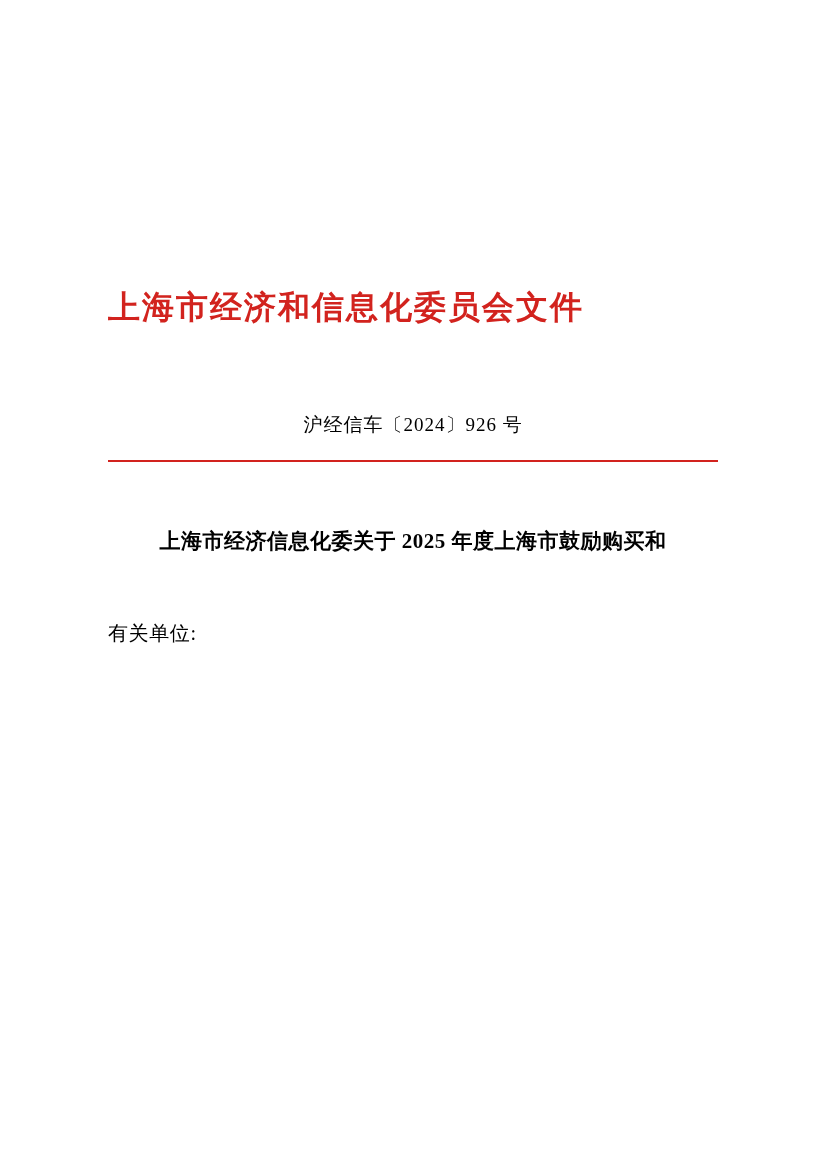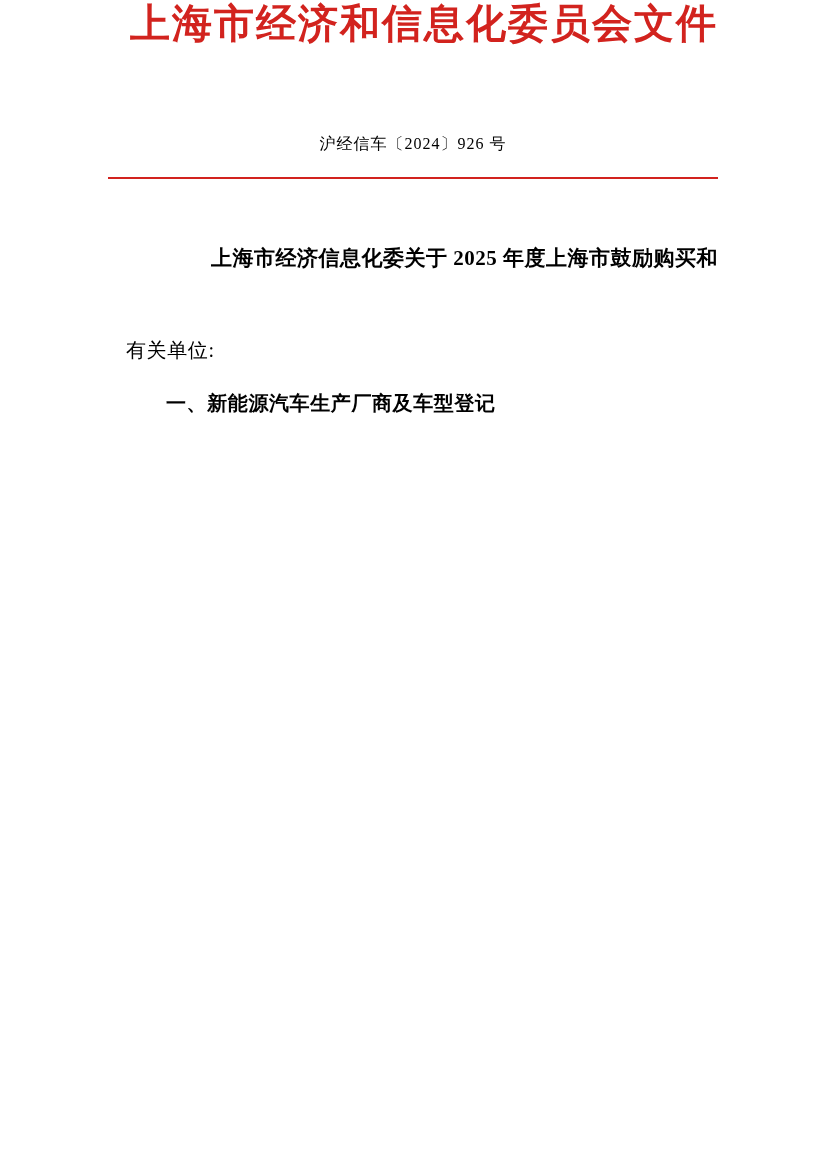--- a/index.html
+++ b/index.html
@@ -16,59 +16,60 @@
     overflow: hidden;
   }
   .page {
     position: relative;
     width: 826px;
     height: 1169px;
     box-sizing: border-box;
     padding: 0 108px;
   }
   .doc-title {
-    text-align: right;
+    margin-top: 288px;
+    text-align: left;
     color: #d2231e;
     font-family: "Liberation Serif", "DejaVu Serif", serif;
     font-weight: bold;
-    font-size: 40px;
+    font-size: 32px;
     letter-spacing: 2px;
     line-height: 1.2;
     white-space: nowrap;
   }
   .doc-number {
     margin-top: 86px;
     text-align: center;
-    font-size: 16px;
+    font-size: 19px;
     font-family: "Liberation Serif", "DejaVu Serif", serif;
     letter-spacing: 1px;
     color: #000;
   }
   .red-rule {
     margin-top: 22px;
     height: 2px;
     background: #d2231e;
     width: 100%;
   }
   .subject {
     margin-top: 62px;
-    text-align: right;
+    text-align: center;
     font-size: 21px;
     font-weight: bold;
     line-height: 1.7;
     letter-spacing: 0.5px;
   }
   .body-block {
     margin-top: 56px;
     font-size: 20px;
     line-height: 1.78;
     letter-spacing: 0.6px;
   }
   .body-block p {
-    margin: 18px;
+    margin: 0;
     text-align: justify;
     text-justify: inter-ideograph;
     font-family: Liberation Serif, serif;
   }
   .indent2 {
     text-indent: 2em;
   }
   .section-head {
     font-weight: bold;
     text-indent: 2em;
@@ -84,16 +85,15 @@
   <div class="doc-number">沪经信车〔2024〕926 号</div>
 
   <div class="red-rule"></div>
 
   <div class="subject">
     <div>上海市经济信息化委关于 2025 年度上海市鼓励购买和</div>
   </div>
 
   <div class="body-block">
     <p>有关单位:</p>
-    <p class="section-head">一、新能源汽车生产厂商及车型登记</p>
   </div>
 
 </div>
 
 </body></html>

